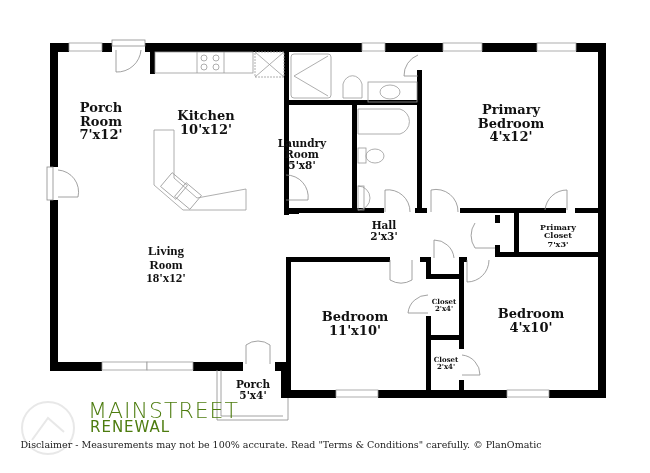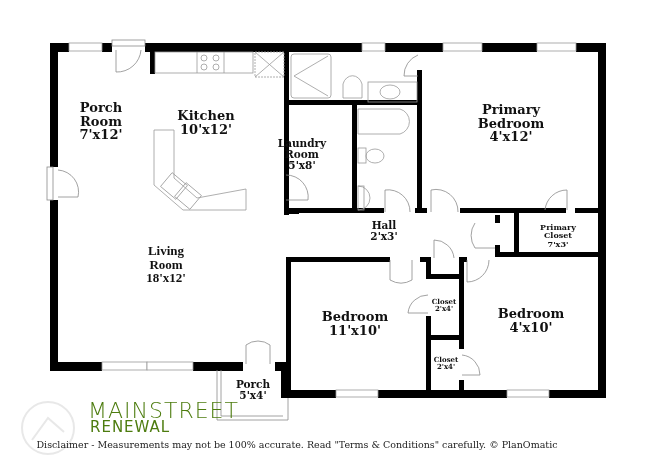--- a/index.html
+++ b/index.html
@@ -4,21 +4,21 @@
 <style>
   html, body { margin: 0; padding: 0; background: #ffffff; }
   body { width: 650px; height: 473px; position: relative; overflow: hidden; font-family: "DejaVu Serif", serif; }
   #plan { position: absolute; left: 0; top: 0; width: 650px; height: 473px; }
   .lbl { position: absolute; text-align: center; font-family: "DejaVu Serif", serif; font-weight: bold; color: #111; line-height: 1.05; transform: translateX(-50%); white-space: nowrap; }
   .lbl span { display: block; }
   .lg { font-size: 13px; }
   .md { font-size: 10.5px; }
   .sm { font-size: 8px; }
   .xs { font-size: 7px; }
-  .disclaimer { position: absolute; left: 0; width: 562px; top: 439px; text-align: center; font-family: "DejaVu Serif", serif; font-size: 9.5px; color: #222; padding-left: 16px; }
+  .disclaimer { position: absolute; left: 0; width: 562px; top: 439px; text-align: center; font-family: "DejaVu Serif", serif; font-size: 9.5px; color: #222; }
   .wm { position: absolute; font-family: "DejaVu Sans", sans-serif; color: #4d7c0f; letter-spacing: 1px; }
   .wm-1 { left: 88px; top: 398px; font-size: 22px; font-weight: 300; }
   .wm-2 { left: 90px; top: 418px; font-size: 15px; }
 </style>
 </head>
 <body>
 
 <svg id="plan" viewBox="0 0 650 473" xmlns="http://www.w3.org/2000/svg">
 
   <g fill="#000">

